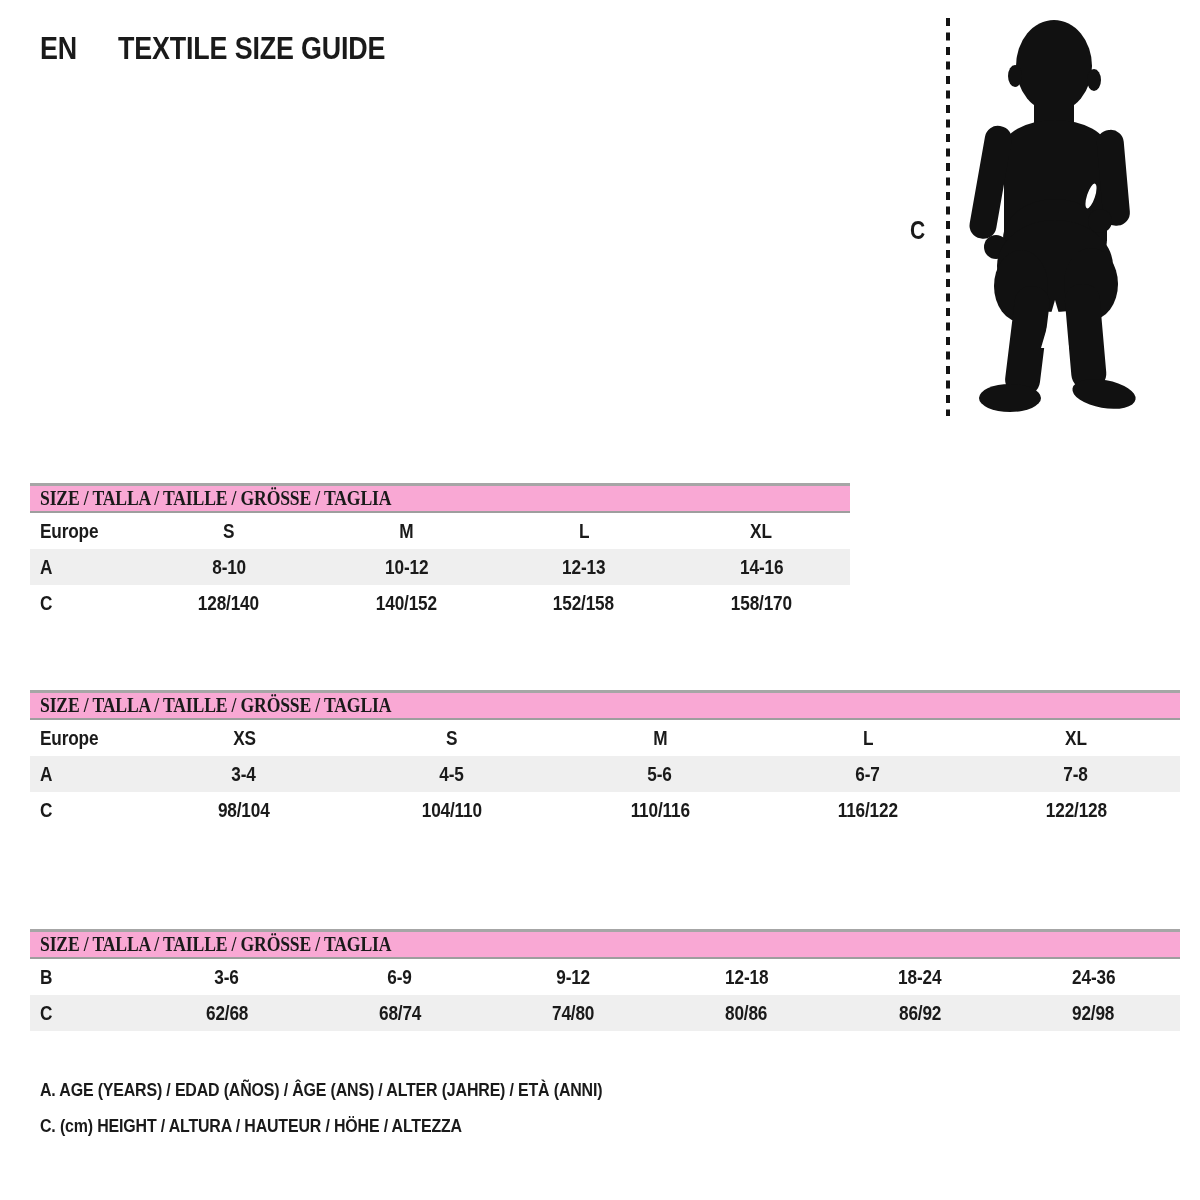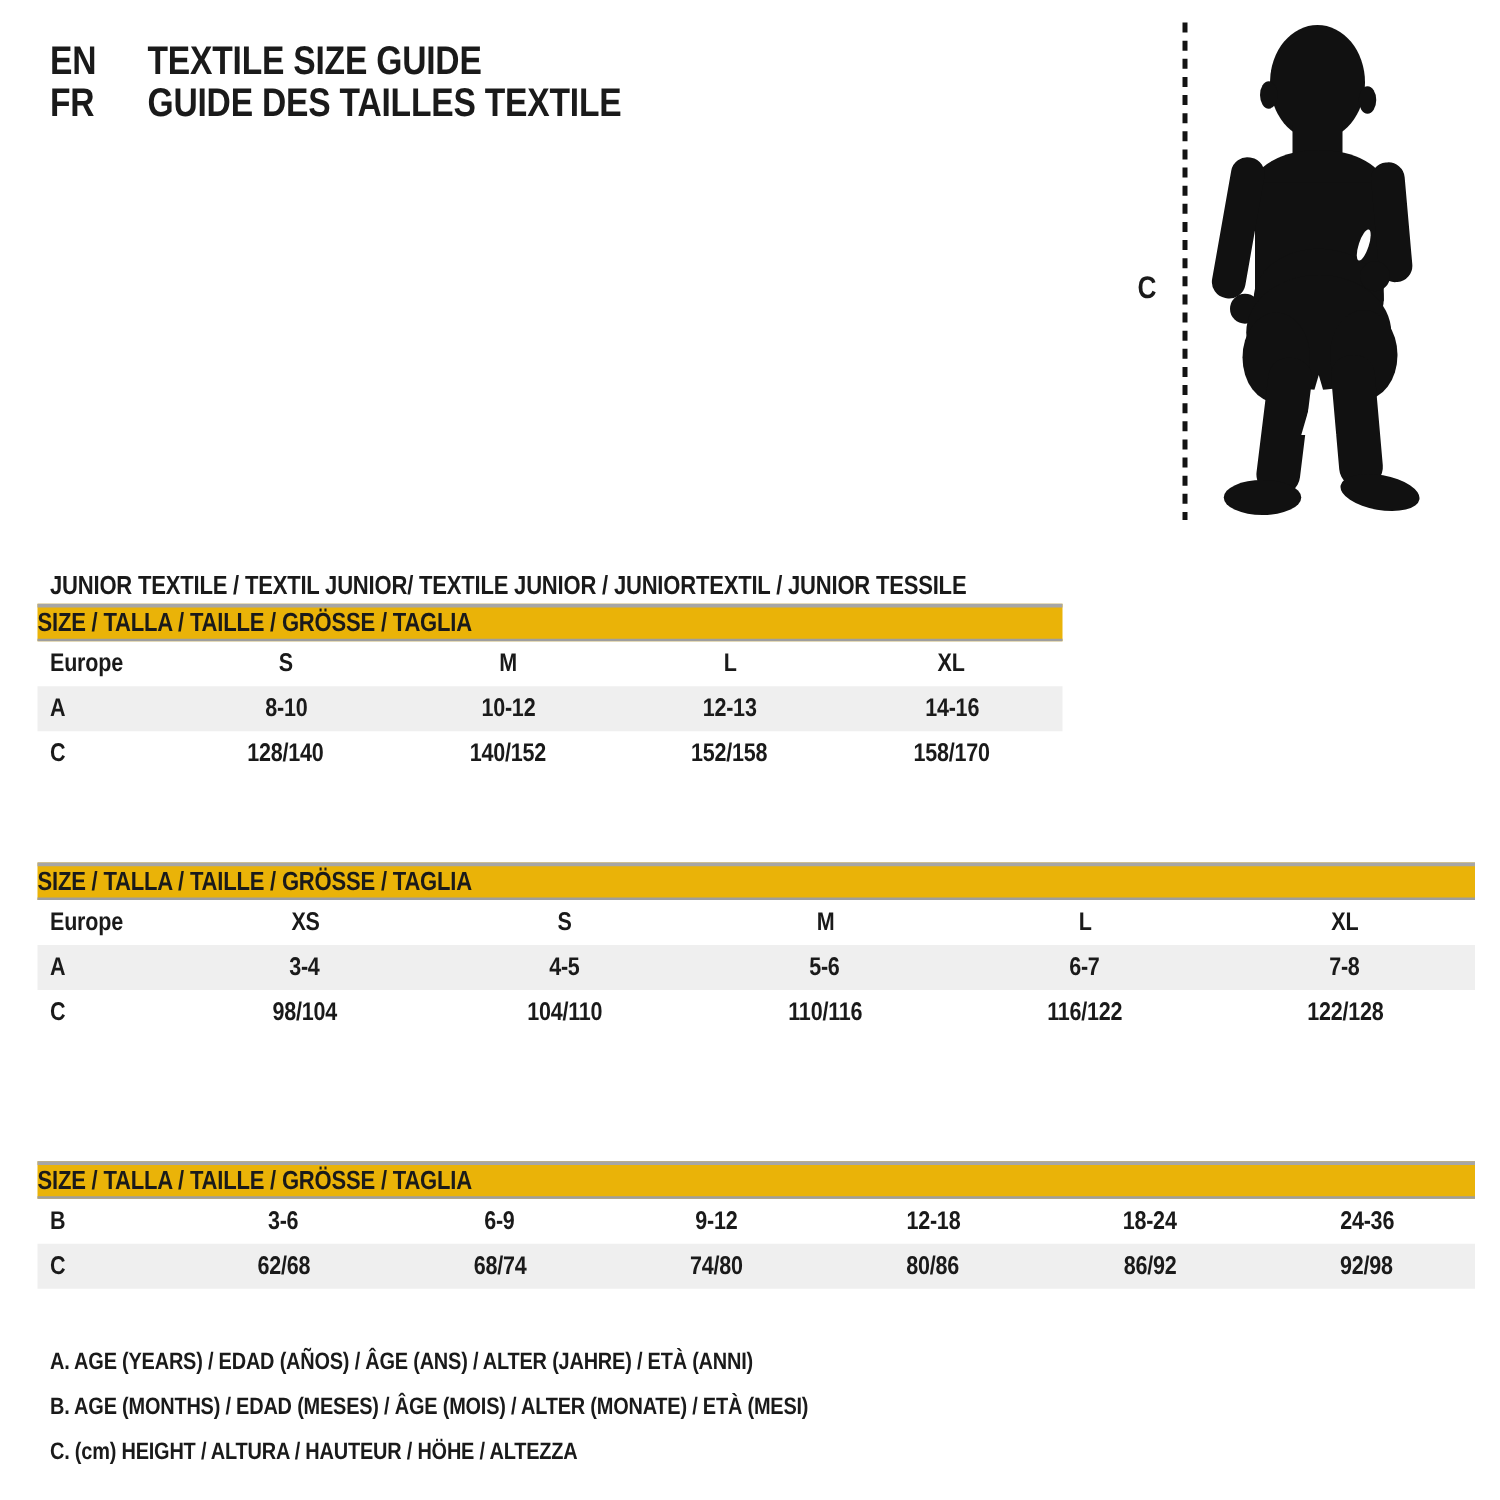--- a/index.html
+++ b/index.html
@@ -28,46 +28,42 @@
   
   .sec-title{position:absolute;left:40px;font-size:21px;line-height:35px;}
   .sub{font-size:13px;vertical-align:-5px;}
 
   
   .sg-table{position:absolute;left:30px;}
   .t-junior{top:483px;width:820px;}
   .t-children{top:690px;width:1150px;}
   .t-babies{top:929px;width:1150px;}
   .band{
-    height:25px;background:#eab308;
+    height:25px;background:#f9a8d4;
     border-top:3px solid #a6a6a6;border-bottom:2px solid #9e9e9e;
-    display:flex;align-items:center;font-size:21px;
+    display:flex;align-items:center;padding-left:10px;font-size:21px;font-family:Liberation Serif, serif;
   }
   .trow{display:flex;height:36px;align-items:center;font-size:20.5px;}
   .trow.alt{background:#efefef;}
   .lab{width:110px;padding-left:10px;box-sizing:border-box;}
   .val{flex:1;text-align:center;}
 
   
   .legend{position:absolute;left:40px;top:1072px;}
   .legend-line{height:36px;display:flex;align-items:center;font-size:19px;}
 </style>
 </head>
 <body>
 
 <div class="page">
 
   <div class="lang-list">
     <div class="lang-row">
       <span class="lang-code"><span class="cx">EN</span></span>
       <span class="cx">TEXTILE SIZE GUIDE</span>
-    </div>
-    <div class="lang-row">
-      <span class="lang-code"><span class="cx">FR</span></span>
-      <span class="cx">GUIDE DES TAILLES TEXTILE</span>
     </div>
   </div>
 
   <span class="measure-label cx">C</span>
 
   <svg class="measure-line" width="8" height="402" aria-hidden="true">
     <line x1="4" y1="2" x2="4" y2="400" stroke="#131313" stroke-width="4" stroke-dasharray="8 6.5"></line>
   </svg>
 
   <svg class="figure-svg" width="190" height="404" viewBox="0 0 190 404" aria-hidden="true">
@@ -88,21 +84,20 @@
       <ellipse cx="133" cy="270" rx="27" ry="36"></ellipse>
       <rect x="52" y="272" width="35" height="110" rx="16" transform="rotate(7 69 326)"></rect>
       <rect x="110" y="270" width="35" height="106" rx="16" transform="rotate(-5 127 322)"></rect>
       <ellipse cx="52" cy="384" rx="31" ry="14"></ellipse>
       <ellipse cx="146" cy="380" rx="32" ry="14" transform="rotate(10 146 380)"></ellipse>
     </g>
     <polygon points="83,334 97,286 111,334" fill="#ffffff"></polygon>
     <ellipse cx="133" cy="182" rx="4" ry="13" fill="#ffffff" transform="rotate(18 133 182)"></ellipse>
   </svg>
 
-  <h2 class="sec-title" style="top:434px;"><span class="cx">JUNIOR TEXTILE / TEXTIL JUNIOR/ TEXTILE JUNIOR / JUNIORTEXTIL / JUNIOR TESSILE</span></h2>
 
   <div class="sg-table t-junior">
     <div class="band">
         <span class="cx">SIZE / TALLA / TAILLE / GRÖSSE / TAGLIA</span>
       </div>
     <div class="trow">
       <span class="lab"><span class="cx">Europe</span></span>
       <span class="val"><span class="cc">S</span></span>
       <span class="val"><span class="cc">M</span></span>
       <span class="val"><span class="cc">L</span></span>
@@ -178,20 +173,17 @@
       <span class="val"><span class="cc">86/92</span></span>
       <span class="val"><span class="cc">92/98</span></span>
     </div>
   </div>
 
   <div class="legend">
     <div class="legend-line">
         <span class="cx">A. AGE (YEARS) / EDAD (AÑOS) / ÂGE (ANS) / ALTER (JAHRE) / ETÀ (ANNI)</span>
       </div>
     <div class="legend-line">
-        <span class="cx">B. AGE (MONTHS) / EDAD (MESES) / ÂGE (MOIS) / ALTER (MONATE) / ETÀ (MESI)</span>
-      </div>
-    <div class="legend-line">
         <span class="cx">C. (cm) HEIGHT / ALTURA / HAUTEUR / HÖHE / ALTEZZA</span>
       </div>
   </div>
 
 </div>
 
 </body></html>

